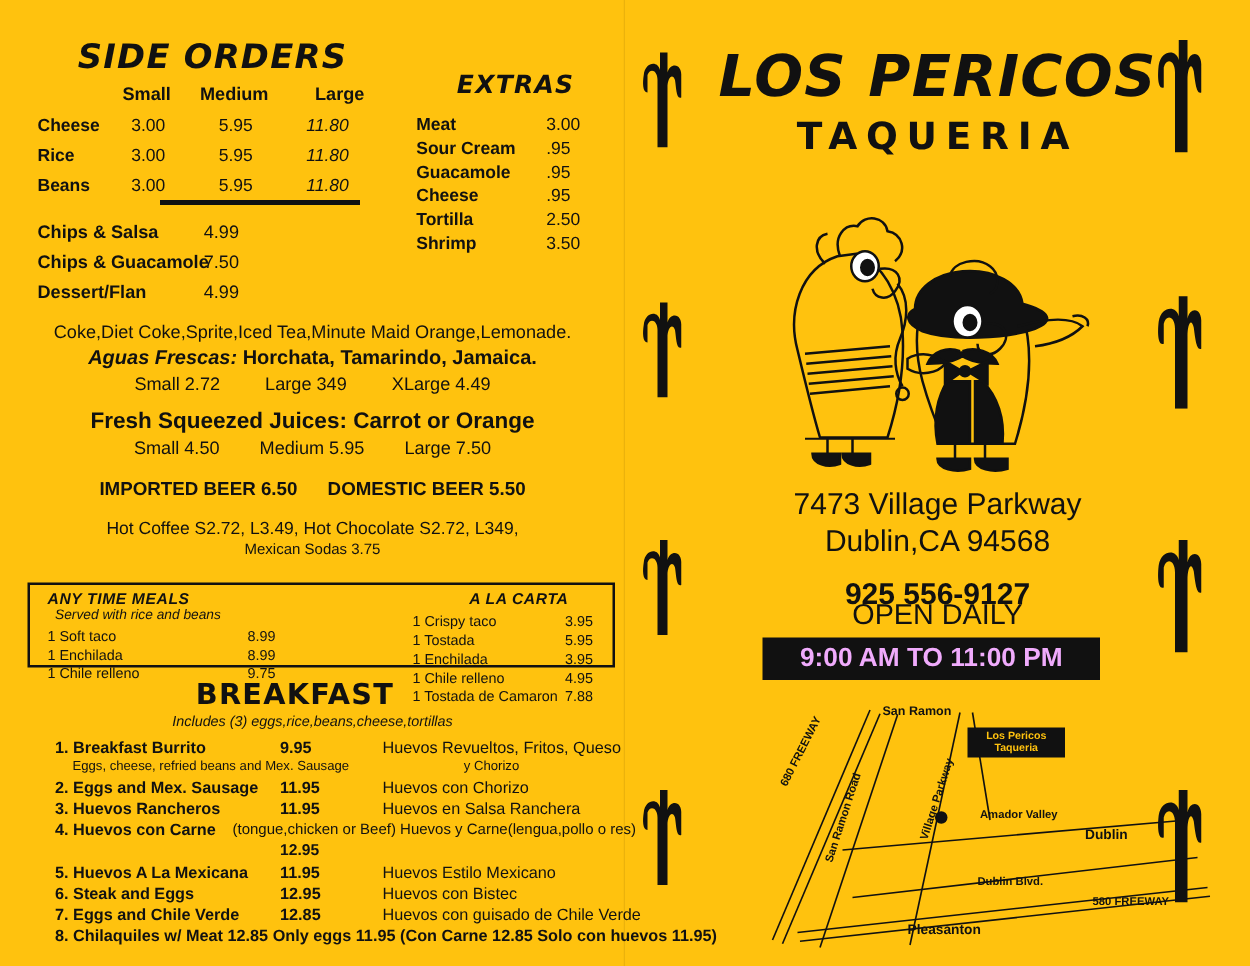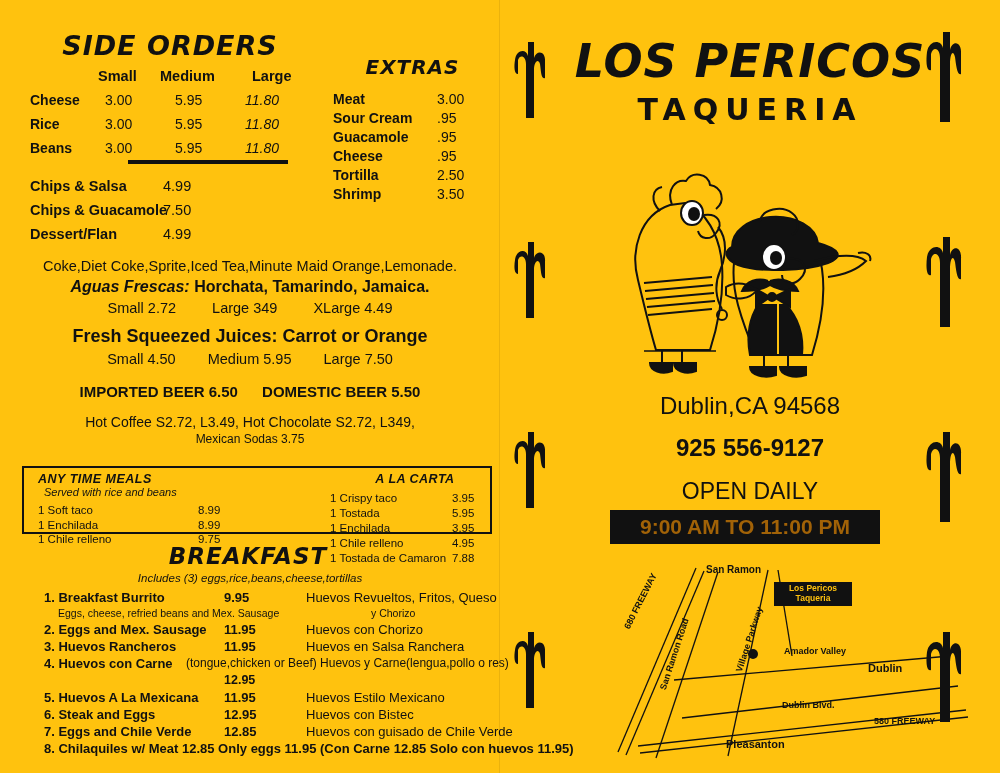--- a/index.html
+++ b/index.html
@@ -83,21 +83,21 @@
   .at-row .pr { position: absolute; left: 160px; }
 
   .alacarta { position: absolute; left: 330px; top: 472px; width: 170px; }
   .alacarta .hd { font-weight: bold; font-style: italic; font-size: 12.5px; text-align: center; letter-spacing: .5px; }
   .alacarta .rows { margin-top: 6px; }
   .ac-row { position: relative; height: 15px; font-size: 11.5px; }
   .ac-row .nm { position: absolute; left: 0; }
   .ac-row .pr { position: absolute; left: 122px; }
 
   
-  .bfast-title { position: absolute; left: 16px; top: 543px; width: 464px; text-align: center; font-size: 23px; font-weight: bold; font-style: italic; letter-spacing: 1px; font-family: "DejaVu Sans", sans-serif; }
+  .bfast-title { position: absolute; left: 4px; top: 543px; width: 464px; text-align: center; font-size: 23px; font-weight: bold; letter-spacing: 1px; font-family: "DejaVu Sans", sans-serif; }
   .bfast-sub { position: absolute; left: 0; top: 572px; width: 500px; text-align: center; font-size: 11.5px; font-style: italic; }
   .bfast-rows { position: absolute; left: 16px; top: 590px; width: 600px; }
   .bf-row { position: relative; font-size: 13px; font-weight: bold; min-height: 17px; }
   .bf-row .nm { position: absolute; left: 28px; }
   .bf-row .pr { position: absolute; left: 208px; }
   .bf-row .es { position: absolute; left: 290px; font-weight: normal; }
   .bf-note { position: relative; font-size: 10.5px; height: 15px; }
   .bf-note .t { position: absolute; left: 42px; }
   .bf-note .t2 { position: absolute; left: 290px; }
   .bf-cont { position: relative; font-size: 12.5px; height: 17px; font-weight: bold; }
@@ -119,21 +119,21 @@
   }
 
   .addr { position: absolute; left: 60px; top: 390px; width: 380px; text-align: center; }
   .addr .a1 { font-size: 24px; }
   .addr .a2 { font-size: 24px; margin-top: 2px; }
   .addr .a3 { font-size: 24px; font-weight: bold; margin-top: 14px; }
 
   .open { position: absolute; left: 60px; top: 478px; width: 380px; text-align: center; font-size: 23px; }
   .hours {
     position: absolute; left: 110px; top: 510px; width: 270px; height: 34px;
-    background: #111; color: #a16207; font-size: 21px; font-weight: bold;
+    background: #111; color: #f0abfc; font-size: 21px; font-weight: bold;
     display: flex; align-items: center; justify-content: center;
   }
 
   
   .map { position: absolute; left: 78px; top: 560px; width: 400px; height: 200px; }
   .map svg { display: block; }
   .map-lbl { position: absolute; font-size: 10px; font-weight: bold; }
   .map-lbl.sm { font-size: 9px; }
   .map-lbl.rot { transform: rotate(-63deg); transform-origin: left top; }
   .map-lbl.rot2 { transform: rotate(-72deg); transform-origin: left top; }
@@ -412,20 +412,21 @@
 
         <path d="M164 190 L164 202 M188 190 L188 202"></path>
         <path d="M150 202 C150 210 164 214 176 210 L176 202 Z" fill="#111"></path>
         <path d="M180 202 C180 210 194 214 206 210 L206 202 Z" fill="#111"></path>
 
         <path d="M44 186 L116 186" stroke-width="1.5"></path>
       </svg>
     </div>
 
     <div class="addr">
+      <div class="a1">7473 Village Parkway</div>
       <div class="a2">Dublin,CA 94568</div>
       <div class="a3">925 556-9127</div>
     </div>
 
     <div class="open">OPEN DAILY</div>
     <div class="hours">9:00 AM TO 11:00 PM</div>
 
     <div class="map">
       <svg width="400" height="200" viewBox="0 0 400 200" fill="none" stroke="#111" stroke-width="1.3">
 

